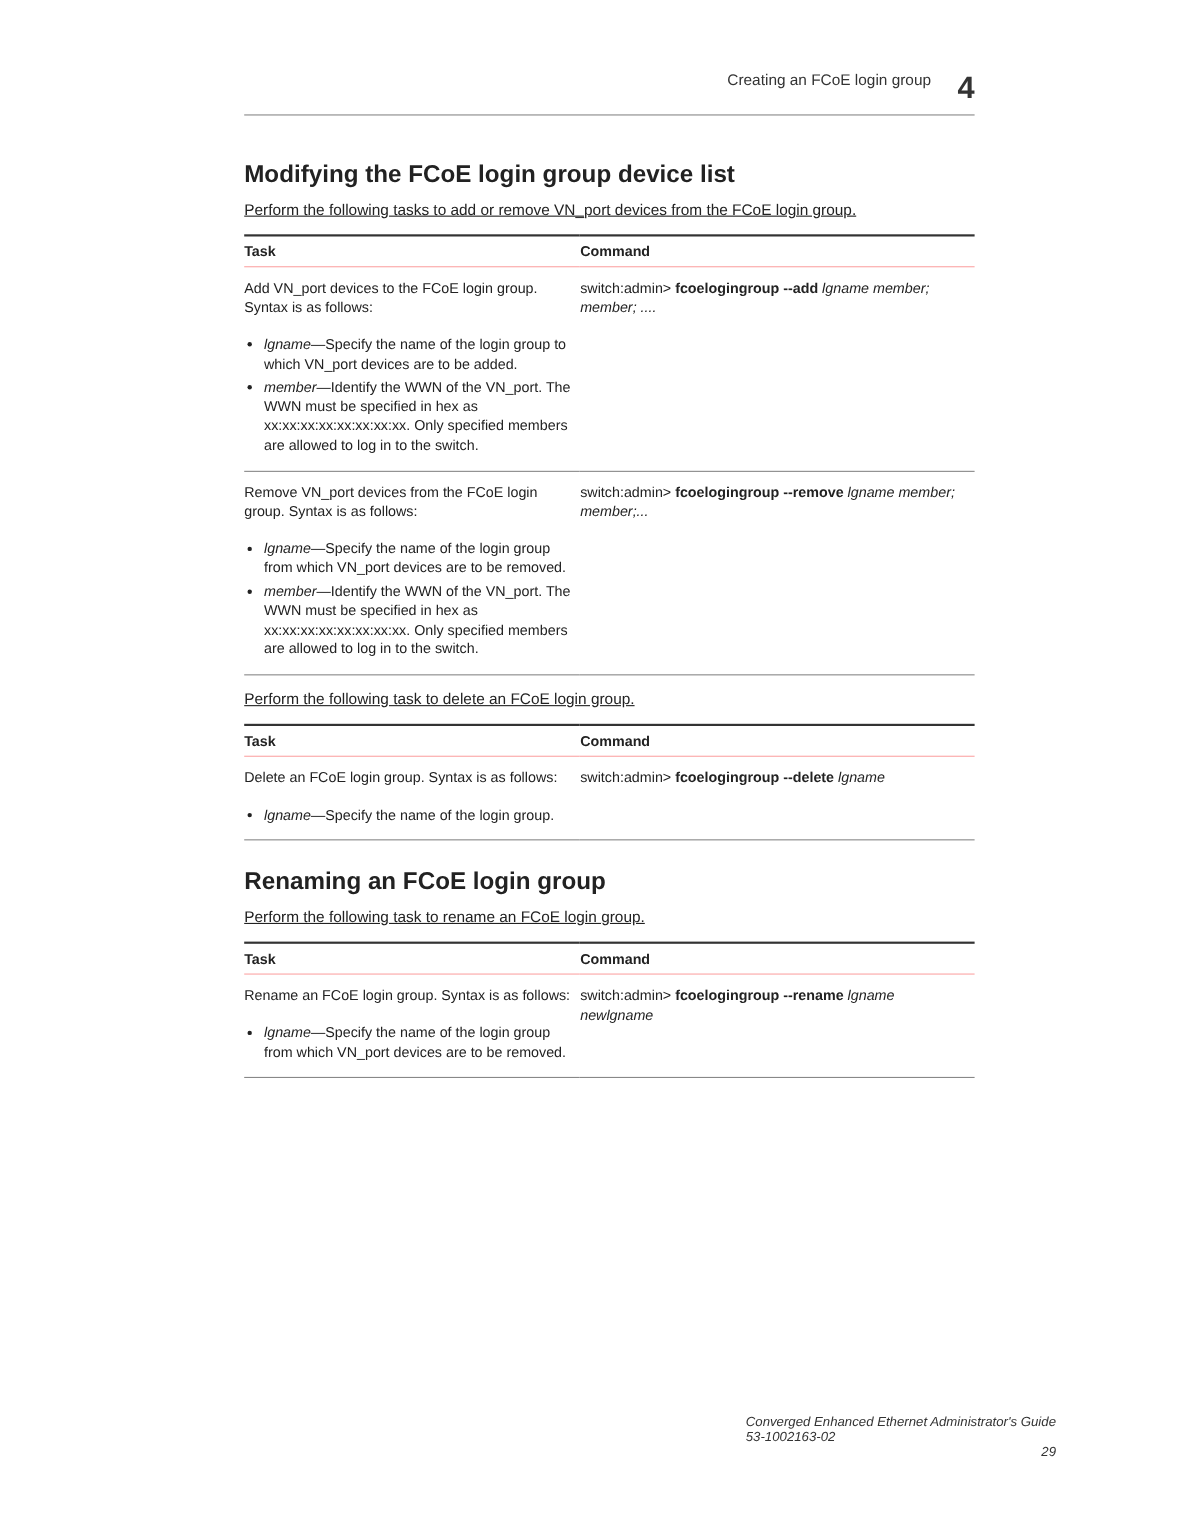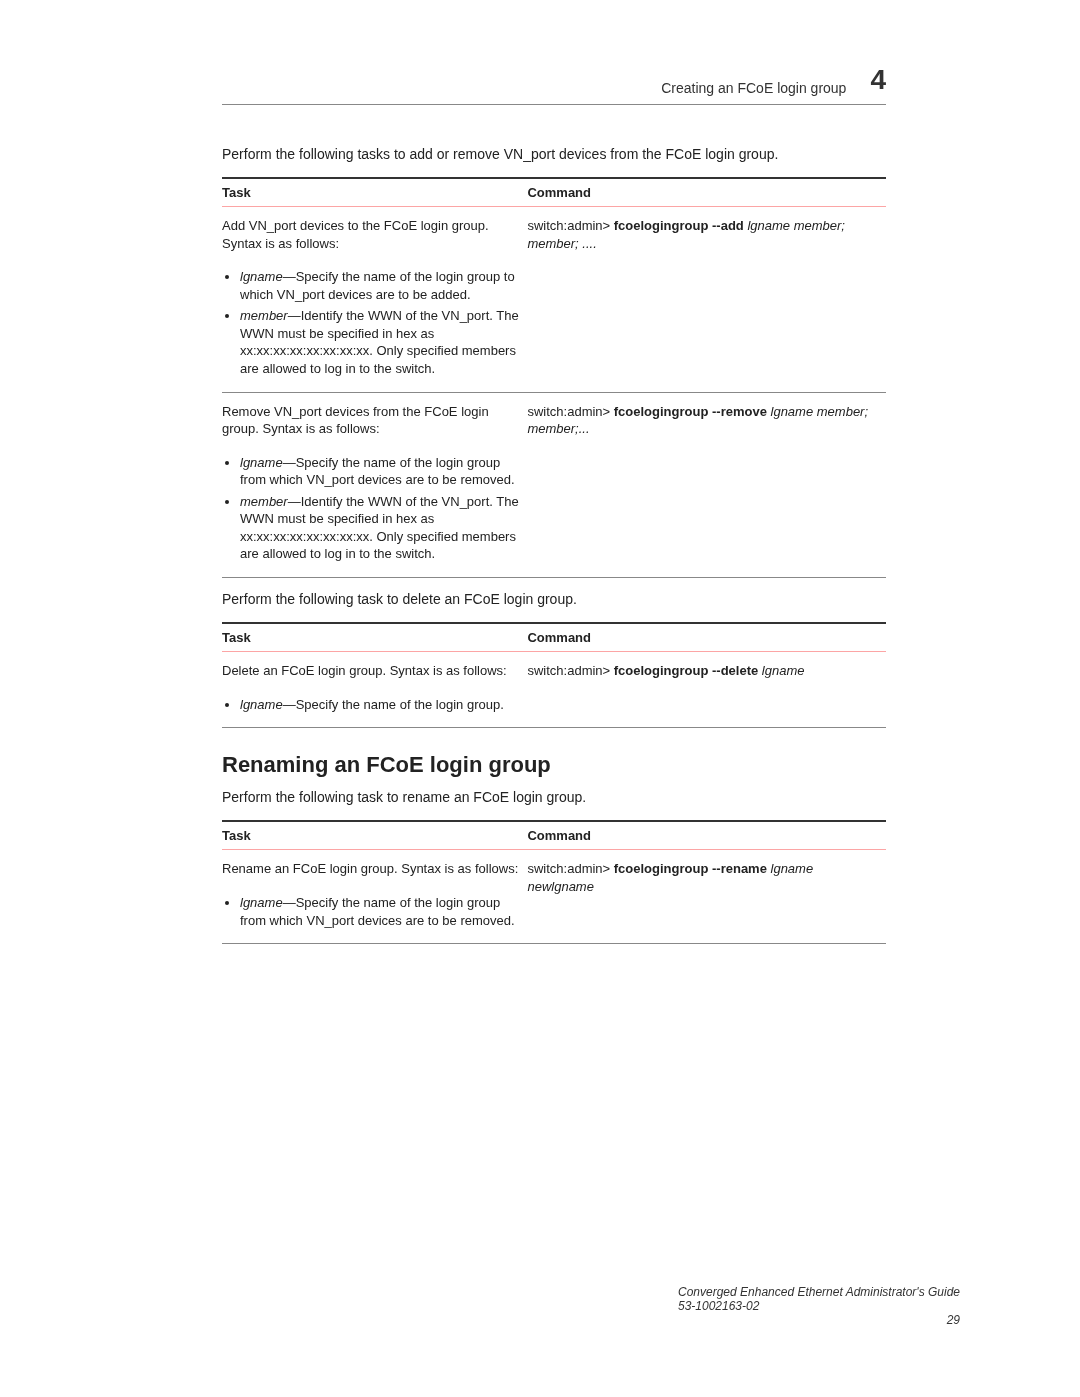--- a/index.html
+++ b/index.html
@@ -11,21 +11,21 @@
     font-family: Arial, Helvetica, sans-serif;
     color: #222;
     position: relative;
   }
   .page {
     padding: 64px 194px 0 222px; 
     box-sizing: border-box;
   }
   .running-head {
     display: flex;
-    align-items: flex-end;
+    align-items: flex-start;
     justify-content: flex-end;
     gap: 24px;
     font-size: 14px;
     color: #333;
     margin-bottom: 8px;
   }
   .chapter-num {
     font-size: 28px;
     font-weight: 700;
   }
@@ -36,20 +36,21 @@
   }
   h2.section {
     font-size: 22px;
     font-weight: 700;
     margin: 24px 0 10px 0;
   }
   p.intro {
     font-size: 14px;
     line-height: 1.3;
     margin: 6px 0 14px 0;
+    text-decoration: underline;
   }
   table.taskcmd {
     width: 100%;
     border-collapse: collapse;
     font-size: 13px;
     margin-bottom: 12px;
   }
   table.taskcmd thead th {
     text-align: left;
     font-weight: 700;
@@ -94,20 +95,21 @@
 <body>
 
 <div class="page">
 
   <div class="running-head">
     <span>Creating an FCoE login group</span>
     <span class="chapter-num">4</span>
   </div>
   <hr class="hr-top">
 
+  <h2 class="section">Modifying the FCoE login group device list</h2>
   <p class="intro">Perform the following tasks to add or remove VN_port devices from the FCoE login group.</p>
 
   <table class="taskcmd">
     <colgroup>
         <col class="task">
         <col class="cmd">
       </colgroup>
     <thead>
       <tr>
         <th>Task</th>

